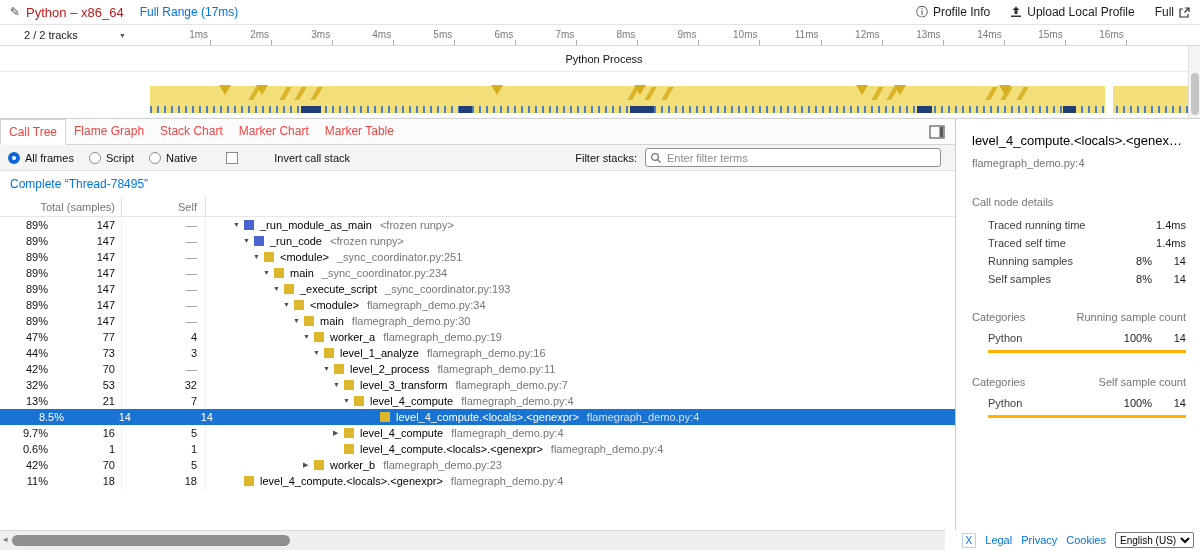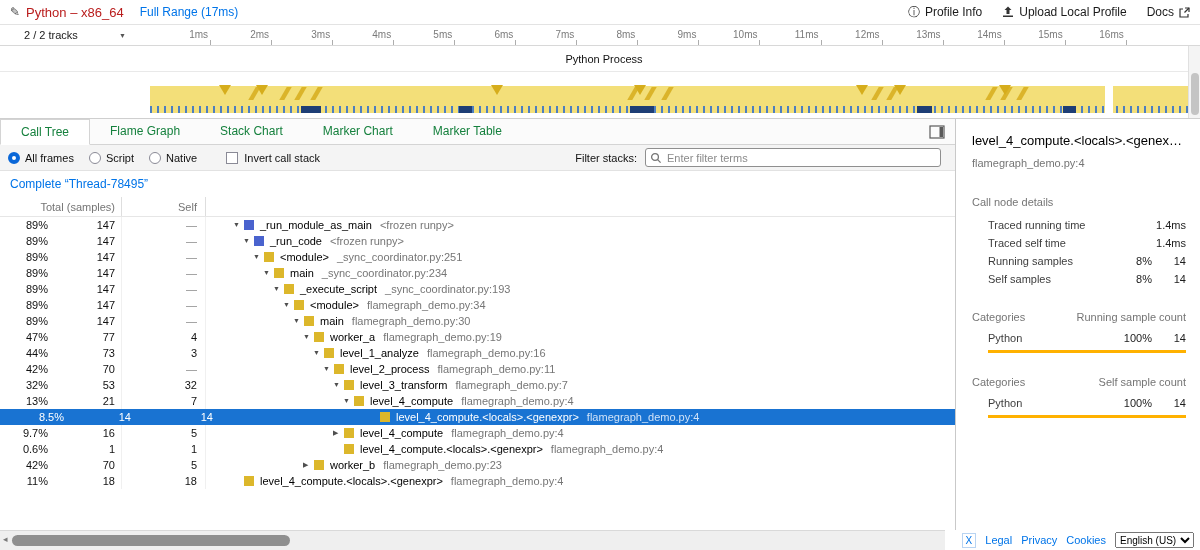--- a/index.html
+++ b/index.html
@@ -37,30 +37,30 @@
     background:repeating-linear-gradient(90deg, var(--sample_tick_blue,#4d7fc0) 0px, var(--sample_tick_blue,#4d7fc0) 2px, transparent 2px, transparent 7px); }
   .m-tri { position:absolute; top:13px; width:0; height:0; border-left:6px solid transparent; border-right:6px solid transparent; border-top:10px solid var(--marker_amber,#d6ad1c); margin-left:-6px; }
   .m-slash { position:absolute; top:15px; height:13px; width:5px; background:var(--marker_amber,#d6ad1c); transform:skewX(-30deg); opacity:.85; }
   .m-dark { position:absolute; top:34px; height:7px; background:#1e3e75; }
   .m-gap { position:absolute; top:14px; height:27px; background:#fff; }
   .vscroll { position:absolute; right:0; top:0; width:12px; height:100%; background:#f4f4f4; border-left:1px solid #e0e0e0; }
   .vthumb { position:absolute; left:2px; top:27px; width:8px; height:42px; background:#c4c4c4; border-radius:4px; }
 
   
   .tabbar { position:absolute; top:119px; left:0; width:955px; height:26px; background:#fbfbfb; border-bottom:1px solid #d4d4d4; display:flex; align-items:flex-end; }
-  .tab { padding:0 20px; height:25px; line-height:25px; font-size:12px; color:#15803d; cursor:pointer; }
+  .tab { padding:0 8px; height:25px; line-height:25px; font-size:12px; color:#ef4444; cursor:pointer; }
   .tab.active { background:#fff; border:1px solid #d4d4d4; border-bottom:1px solid #fff; margin-bottom:-1px; height:26px; line-height:25px; }
   .panel-toggle { position:absolute; right:10px; top:6px; cursor:pointer; }
 
   
   .filterbar { position:absolute; top:145px; left:0; width:955px; height:26px; background:#f4f4f4; border-bottom:1px solid #e2e2e2; display:flex; align-items:center; padding:0 8px; font-size:11px; color:#111; }
   .fradio { display:flex; align-items:center; margin-right:15px; cursor:pointer; }
   .radio-dot { width:12px; height:12px; border:1px solid #8a8a96; border-radius:50%; background:#fff; margin-right:5px; }
   .radio-dot.checked { border:4px solid #0a67d8; }
-  .invert { display:flex; align-items:flex-start; margin-left:14px; cursor:pointer; }
+  .invert { display:flex; align-items:flex-start; margin-left:14px; cursor:pointer;gap:30px; }
   .checkbox { width:12px; height:12px; border:1px solid #8a8a96; background:#fff; margin-right:6px; }
   .filter-label { margin-left:auto; margin-right:8px; }
   .searchwrap { position:relative; margin-right:6px; }
   .maglass { position:absolute; left:5px; top:4px; }
   .searchinput { width:296px; height:19px; border:1px solid #8f8f8f; border-radius:3px; padding:0 4px 0 21px; font-size:11px; font-family:inherit; color:#111; background:#fff; }
   .searchinput::placeholder { color:#8b8b8b; }
 
   
   .breadcrumb { position:absolute; top:171px; left:0; width:955px; height:26px; display:flex; align-items:center; background:#fff; }
   .bc-link { color:var(--accent_blue,#0074e8); font-size:12px; margin-left:10px; cursor:pointer; }
@@ -127,21 +127,21 @@
       <span>Profile Info</span>
     </span>
     <span class="hbtn">
       <svg class="svgi" width="12" height="12" viewBox="0 0 12 12">
           <path d="M6 0.5l3.5 3.5h-2V8h-3V4h-2z" fill="#333"></path>
           <rect x="1" y="9.5" width="10" height="1.5" fill="#333"></rect>
         </svg>
       <span>Upload Local Profile</span>
     </span>
     <span class="hbtn">
-      <span>Docs</span>
+      <span>Full</span>
       <svg class="svgi" width="11" height="11" viewBox="0 0 11 11">
           <path d="M4 2H1v8h8V7" fill="none" stroke="#333" stroke-width="1.2"></path>
           <path d="M6 1h4v4" fill="none" stroke="#333" stroke-width="1.2"></path>
           <path d="M10 1L5.5 5.5" stroke="#333" stroke-width="1.2"></path>
         </svg>
     </span>
   </div>
 </div>
 
 <div class="ruler">

